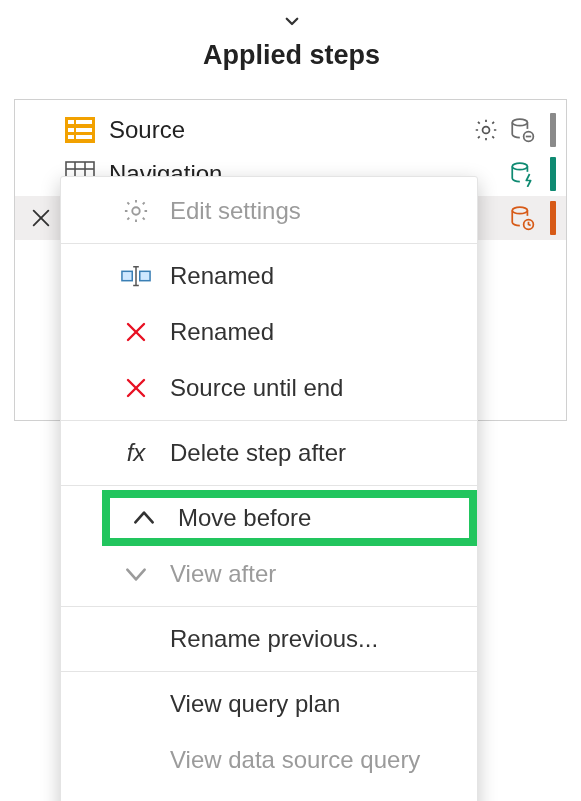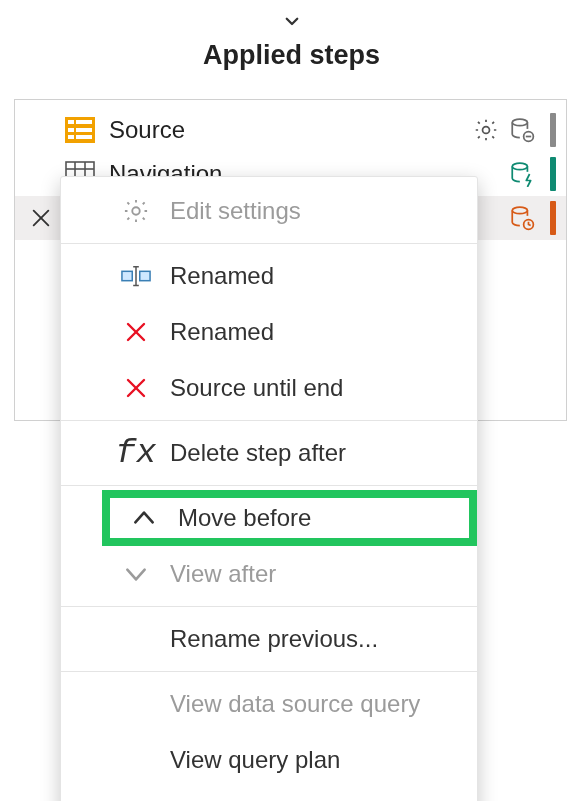--- a/index.html
+++ b/index.html
@@ -289,21 +289,21 @@
             <line x1="4" y1="4" x2="20" y2="20"></line>
             <line x1="20" y1="4" x2="4" y2="20"></line>
           </svg>
       </span>
       <span class="mi-label">Source until end</span>
     </div>
 
     <hr>
 
     <div class="item">
-      <span class="mi-icon" style="font-style:italic;font-family:Liberation Mono, monospace;font-size:34px;color:#333">fx</span>
+      <span class="mi-icon" style="font-style:italic;font-family:Liberation Sans, sans-serif;font-size:24px;color:#333">fx</span>
       <span class="mi-label">Delete step after</span>
     </div>
 
     <hr>
 
     <div class="item highlight">
       <span class="mi-icon">
         <svg width="26" height="26" viewBox="0 0 24 24" stroke="#333" stroke-width="2.4" fill="none" stroke-linecap="round" stroke-linejoin="round">
             <polyline points="4 16 12 7 20 16"></polyline>
           </svg>
@@ -321,32 +321,32 @@
     </div>
 
     <hr>
 
     <div class="item">
       <span class="mi-icon"></span>
       <span class="mi-label">Rename previous...</span>
     </div>
 
     <hr>
+
+    <div class="item">
+      <span class="mi-icon"></span>
+      <span class="mi-label">View query plan</span>
+    </div>
 
     <div class="item disabled">
       <span class="mi-icon"></span>
       <span class="mi-label">View data source query</span>
     </div>
 
     <div class="item">
-      <span class="mi-icon"></span>
-      <span class="mi-label">View query plan</span>
-    </div>
-
-    <div class="item">
       <span class="mi-icon">
         
       </span>
 
     </div>
 
   </div>
 
 </div>
 

